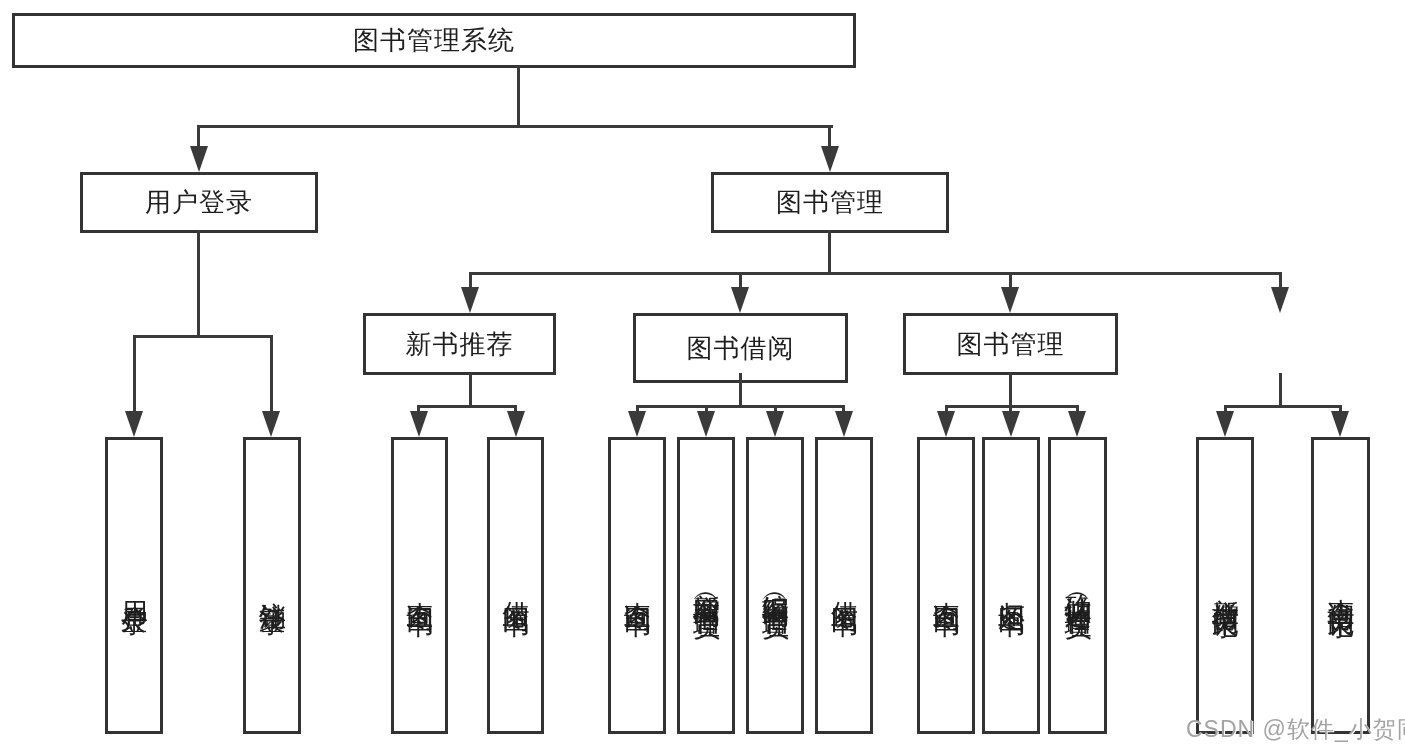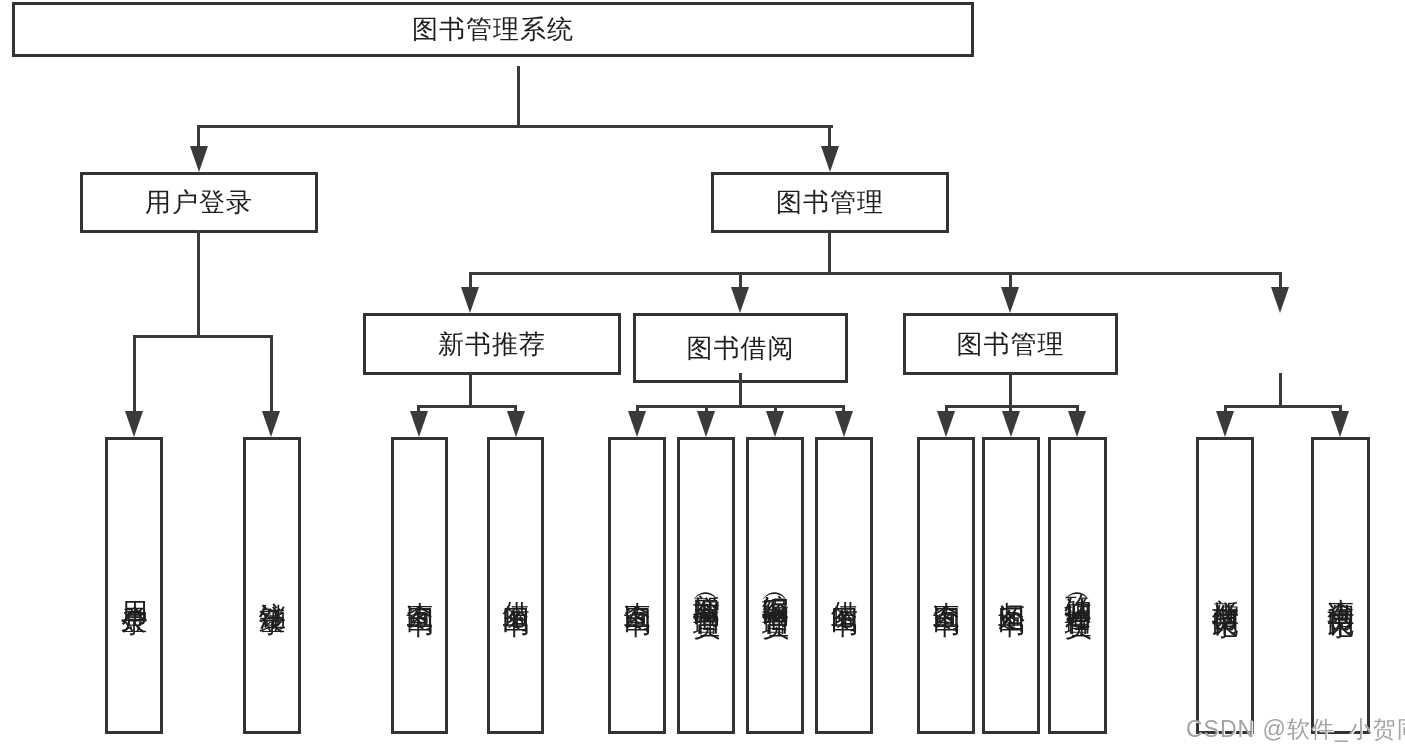--- a/index.html
+++ b/index.html
@@ -28,21 +28,21 @@
     position:absolute;left:1186px;top:714px;
     font-size:23px;color:#a3a3a3;white-space:nowrap;letter-spacing:1px;
     text-shadow:1px 1px 0 #ffffff;
   }
 </style>
 </head>
 <body>
 
 <div class="canvas">
 
-  <div class="node h" style="left:12px;top:2px;width:962px;height:55px">
+  <div class="node h" style="left:12px;top:13px;width:844px;height:55px">
     <span>图书管理系统</span>
   </div>
 
   <div class="vline" style="left:517px;top:66px;height:61px"></div>
   <div class="hline" style="left:197px;top:125px;width:636px"></div>
   <div class="vline" style="left:197px;top:125px;height:25px"></div>
   <div class="arrow" style="left:190px;top:146px"></div>
   <div class="vline" style="left:828px;top:125px;height:25px"></div>
   <div class="arrow" style="left:821px;top:146px"></div>
 
@@ -64,21 +64,21 @@
   <div class="hline" style="left:469px;top:272px;width:813px"></div>
   <div class="vline" style="left:469px;top:272px;height:17px"></div>
   <div class="arrow" style="left:461px;top:287px"></div>
   <div class="vline" style="left:739px;top:272px;height:17px"></div>
   <div class="arrow" style="left:731px;top:287px"></div>
   <div class="vline" style="left:1009px;top:272px;height:17px"></div>
   <div class="arrow" style="left:1001px;top:287px"></div>
   <div class="vline" style="left:1279px;top:272px;height:17px"></div>
   <div class="arrow" style="left:1271px;top:287px"></div>
 
-  <div class="node h" style="left:363px;top:313px;width:258px;height:62px">
+  <div class="node h" style="left:363px;top:313px;width:193px;height:62px">
     <span>新书推荐</span>
   </div>
   <div class="node h" style="left:633px;top:313px;width:215px;height:70px">
     <span>图书借阅</span>
   </div>
   <div class="node h" style="left:903px;top:313px;width:215px;height:62px">
     <span>图书管理</span>
   </div>
 
   <div class="vline" style="left:469px;top:373px;height:32px"></div>

